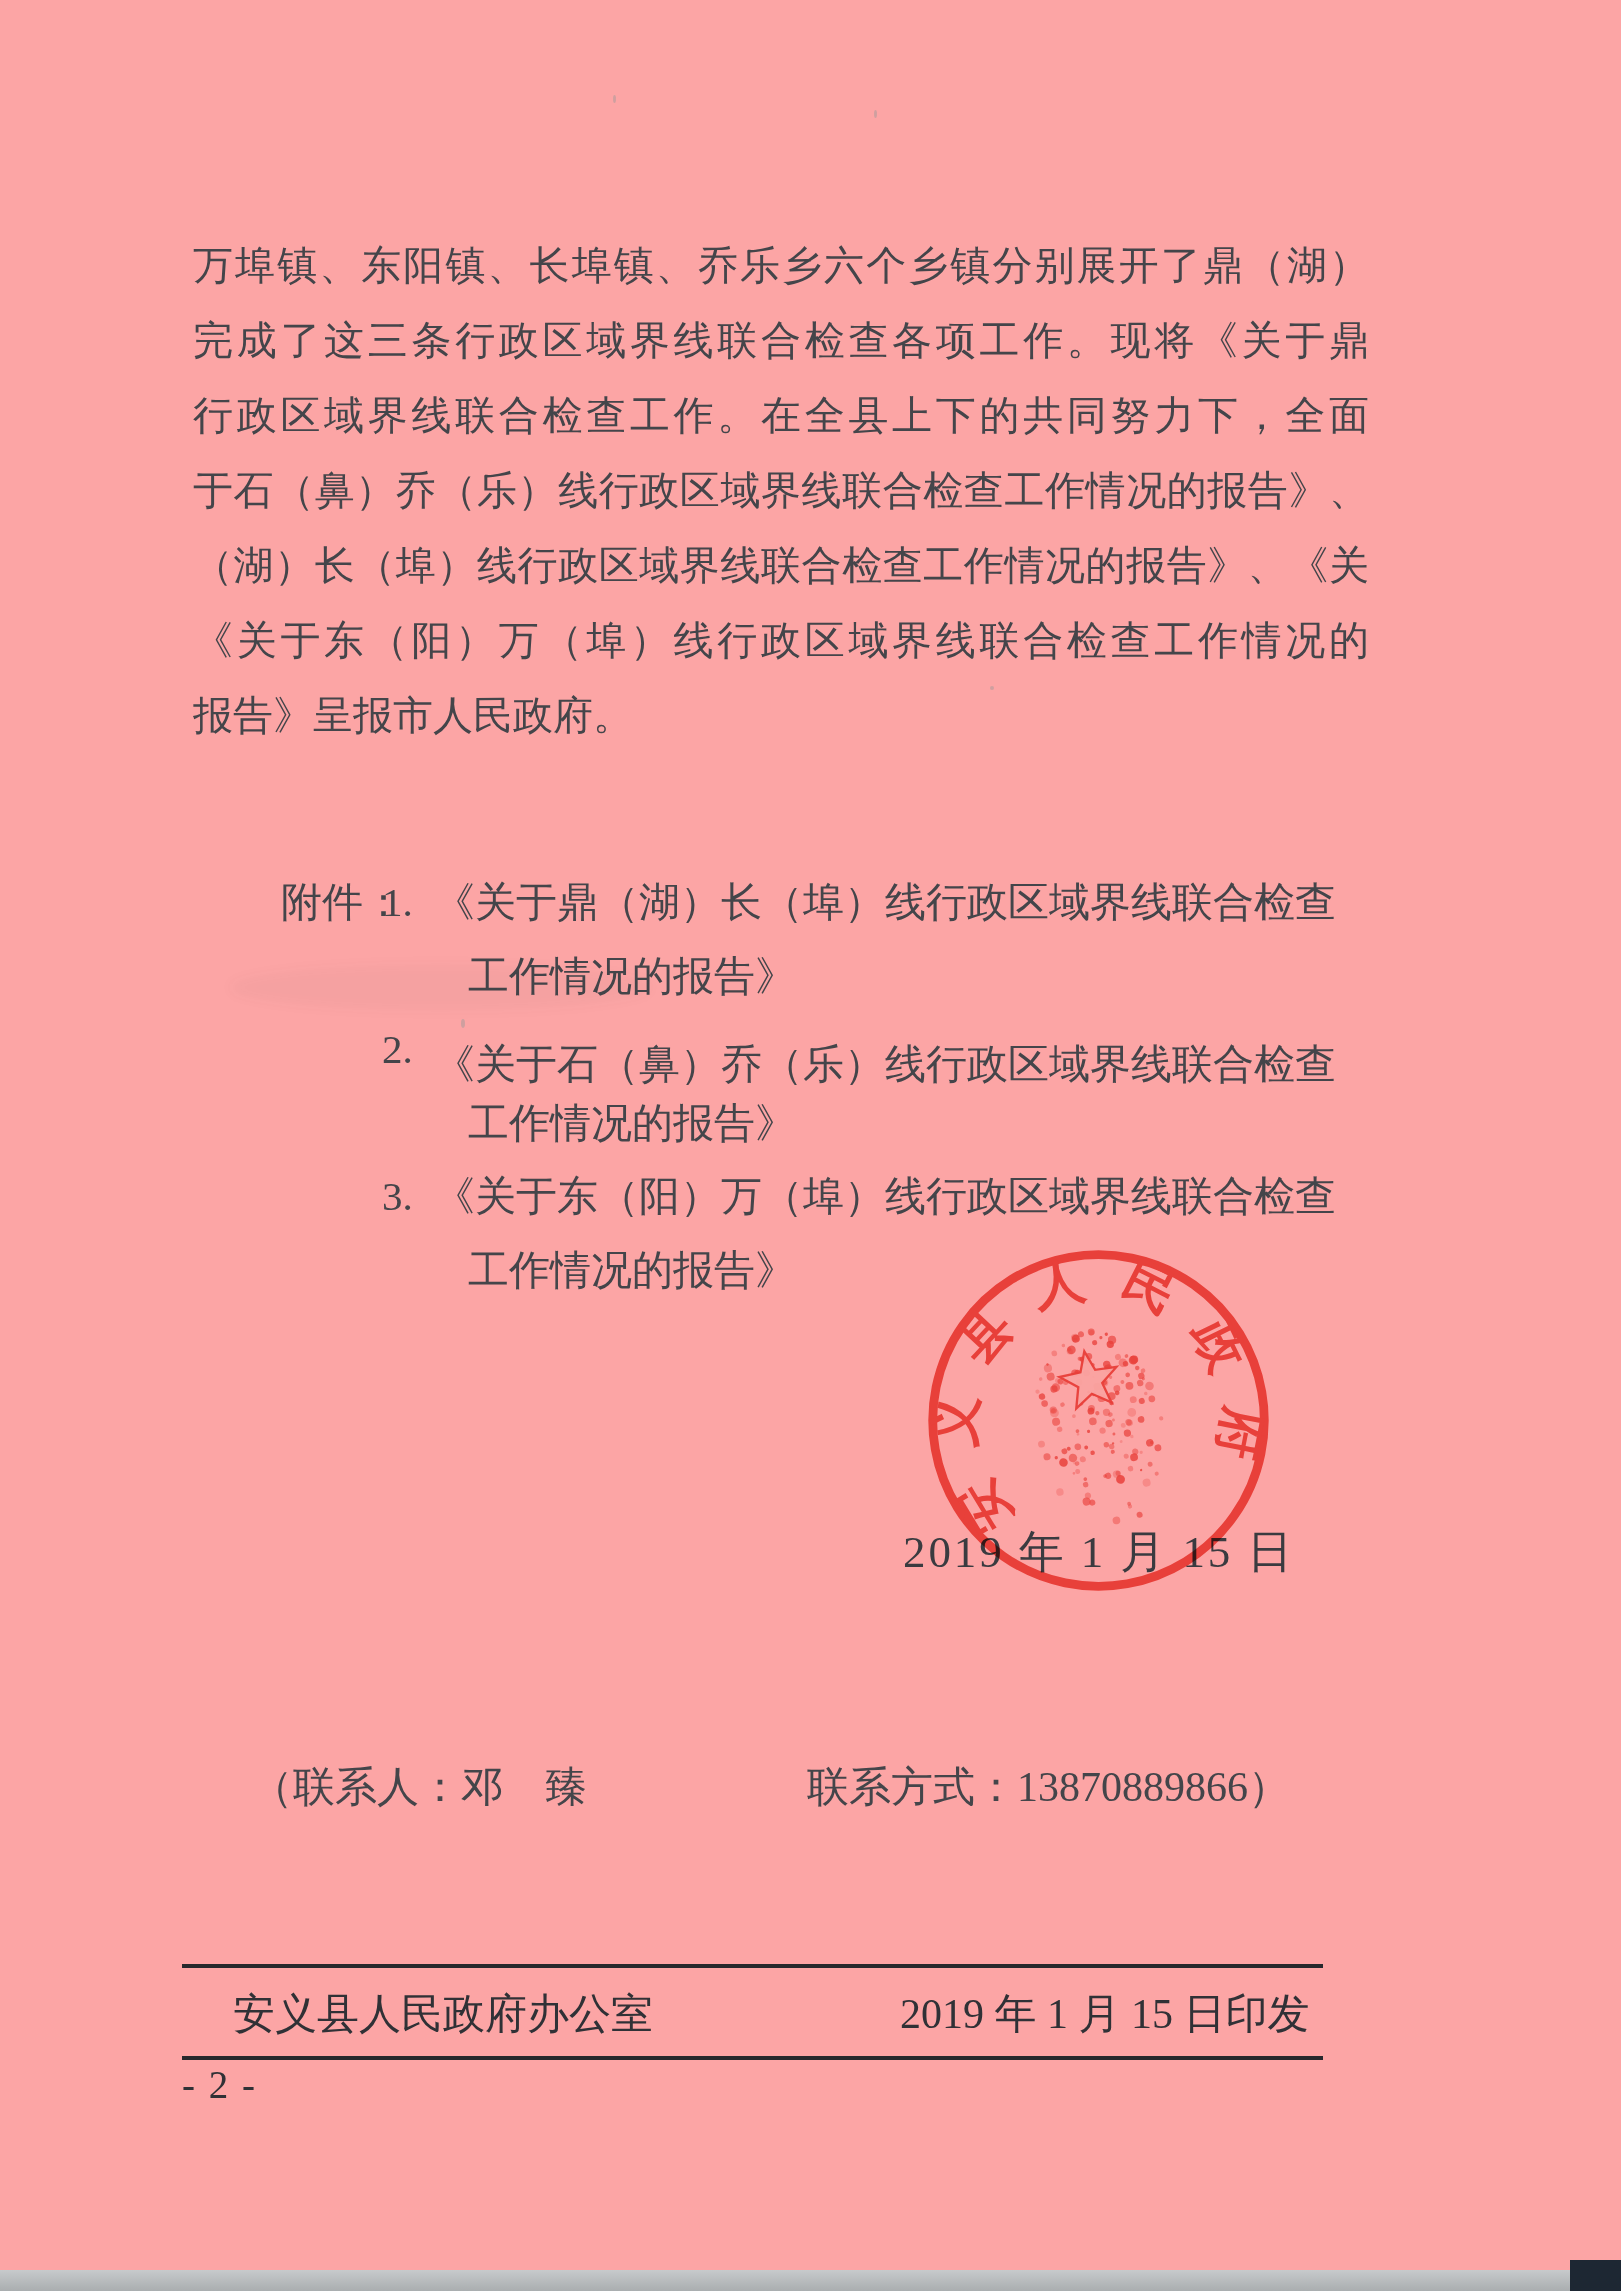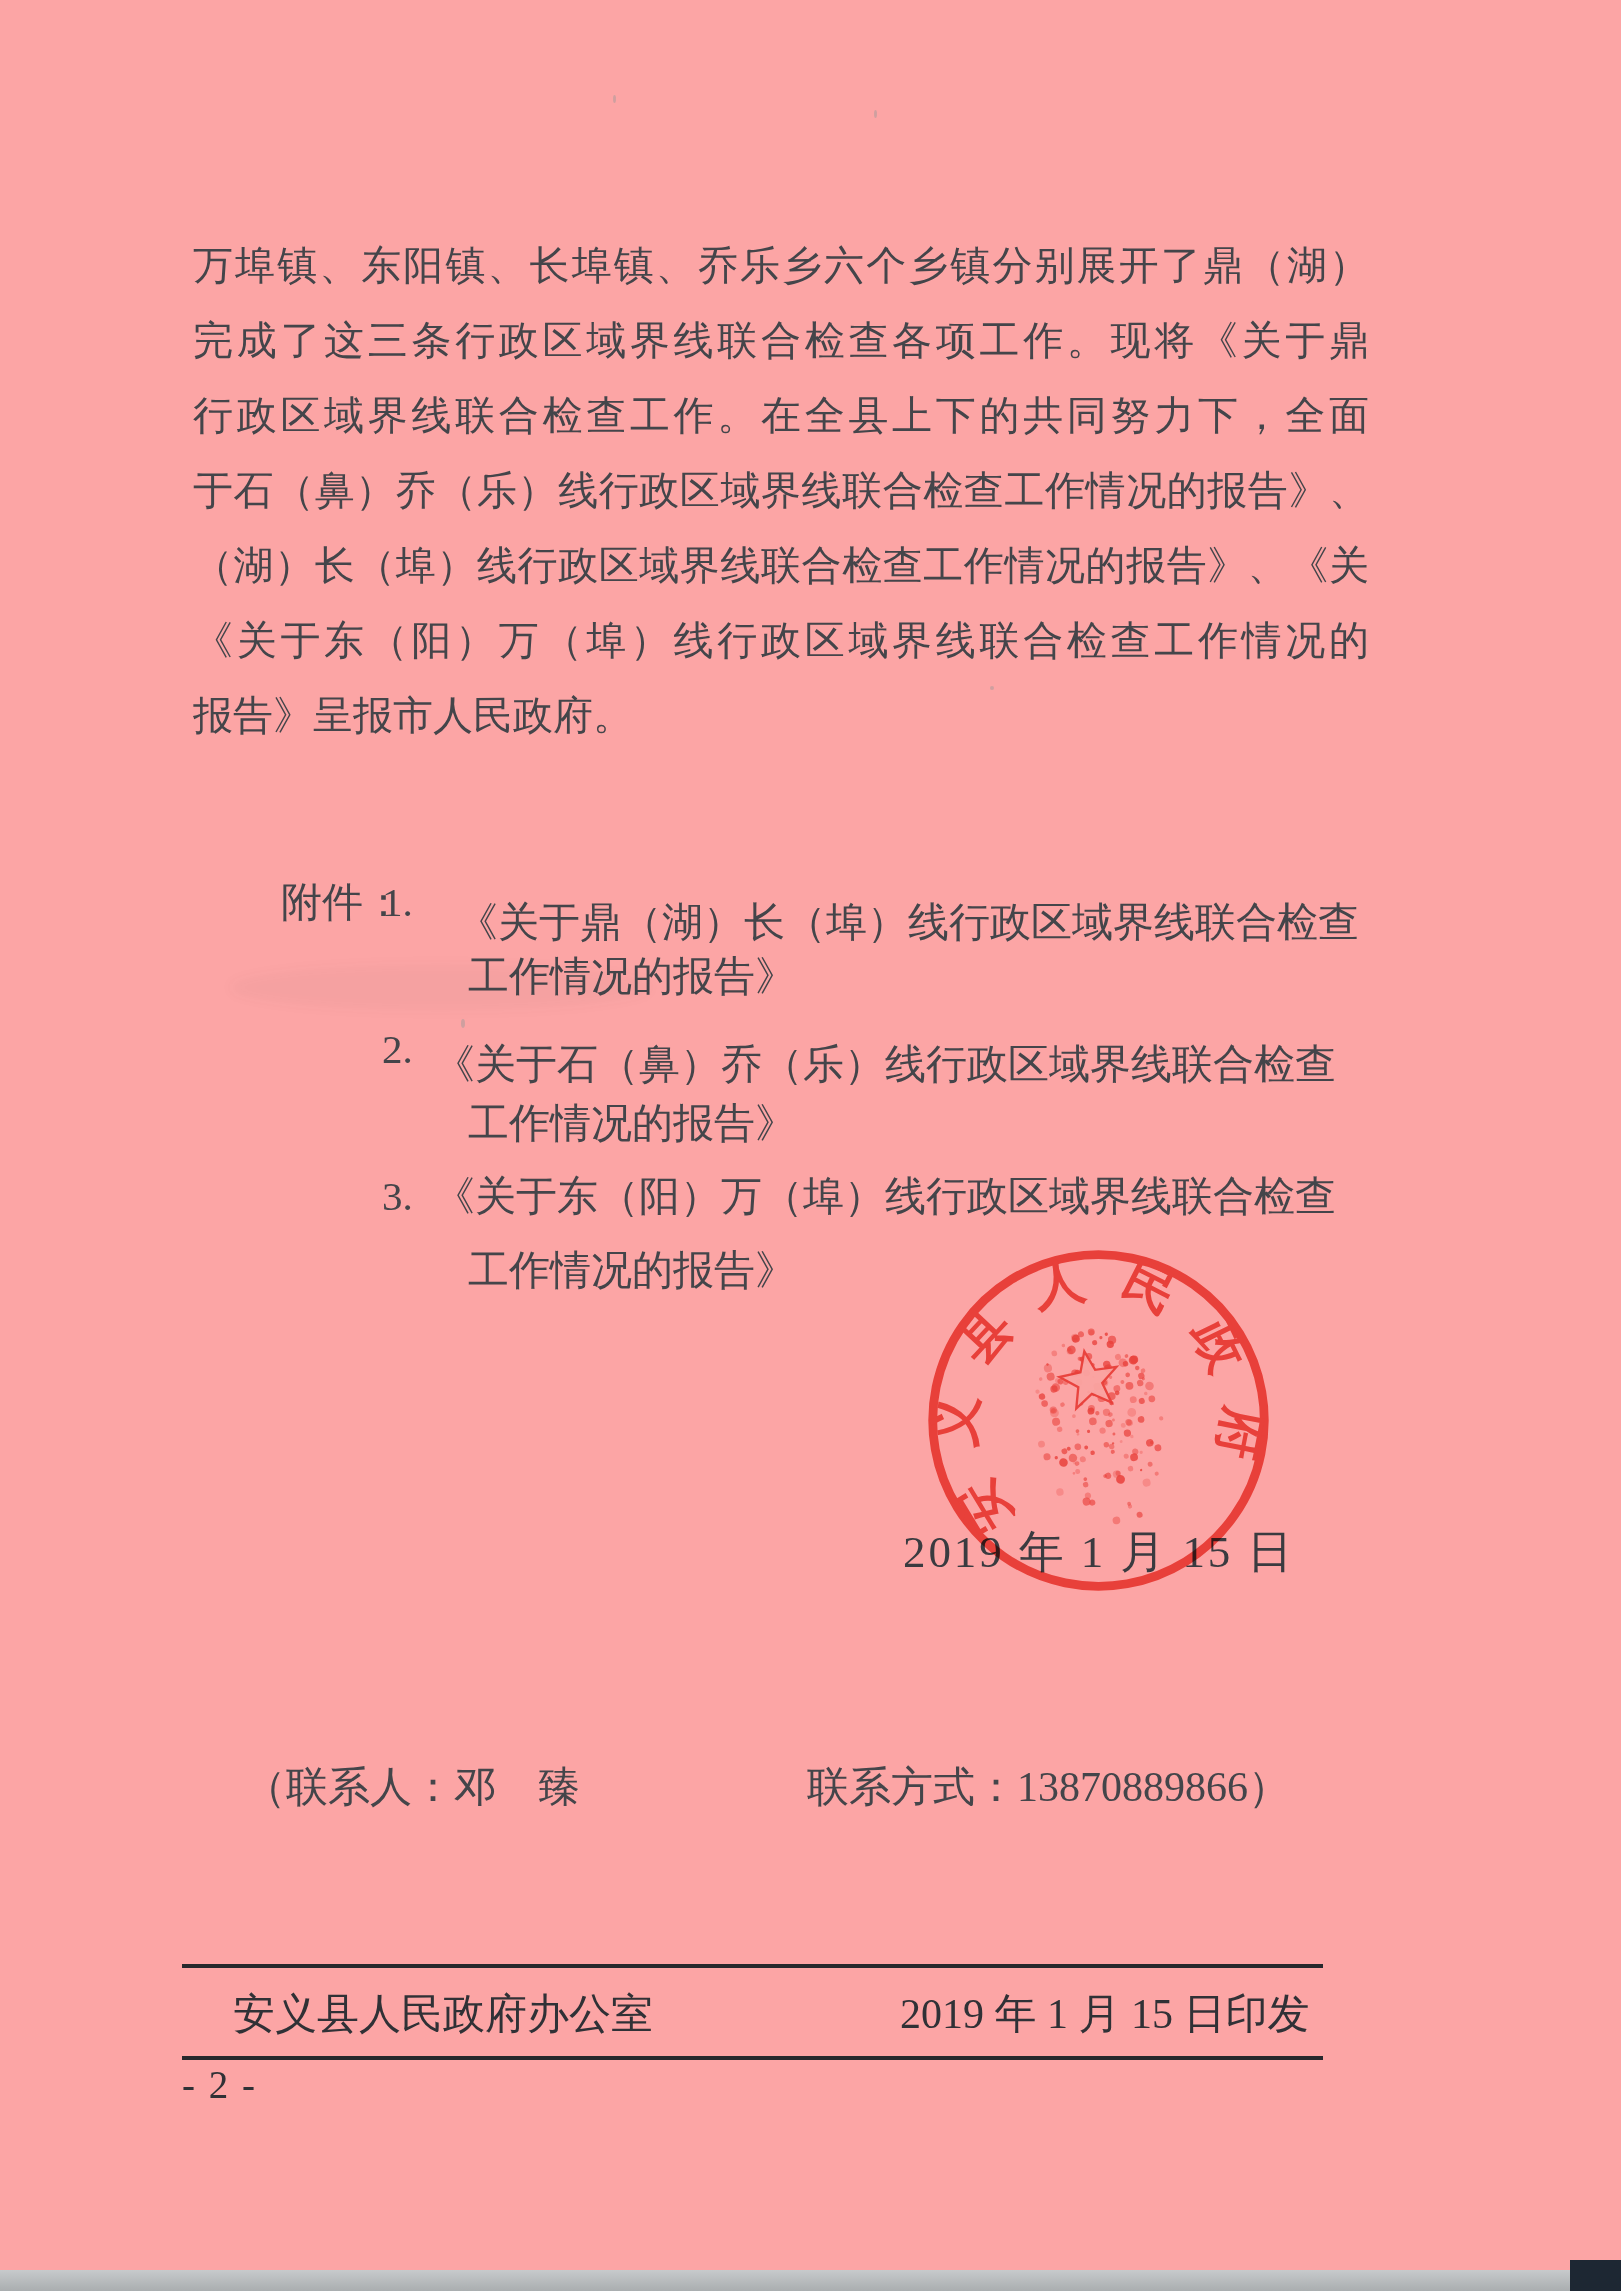--- a/index.html
+++ b/index.html
@@ -49,21 +49,21 @@
     <div class="jline">行政区域界线联合检查工作。在全县上下的共同努力下，全面</div>
     <div class="jline">于石（鼻）乔（乐）线行政区域界线联合检查工作情况的报告》、</div>
     <div class="jline">（湖）长（埠）线行政区域界线联合检查工作情况的报告》、《关</div>
     <div class="jline">《关于东（阳）万（埠）线行政区域界线联合检查工作情况的</div>
     <div class="jline last">报告》呈报市人民政府。</div>
   </div>
 
   <span class="abs" style="left:281px; top:875px;">附件：</span>
 
   <span class="abs" style="left:382px; top:875px;">1.</span>
-  <span class="abs" style="left:457px; top:875px;margin-top:20px;">《关于鼎（湖）长（埠）线行政区域界线联合检查</span>
+  <span class="abs" style="left:434px; top:875px;">《关于鼎（湖）长（埠）线行政区域界线联合检查</span>
   <span class="abs" style="left:468px; top:949px;">工作情况的报告》</span>
 
   <span class="abs" style="left:382px; top:1022px;">2.</span>
   <span class="abs" style="left:434px; top:1022px;margin-top:15px;">《关于石（鼻）乔（乐）线行政区域界线联合检查</span>
   <span class="abs" style="left:468px; top:1096px;">工作情况的报告》</span>
 
   <span class="abs" style="left:382px; top:1169px;">3.</span>
   <span class="abs" style="left:434px; top:1169px;">《关于东（阳）万（埠）线行政区域界线联合检查</span>
   <span class="abs" style="left:468px; top:1243px;">工作情况的报告》</span>
 
@@ -223,21 +223,21 @@
         <circle cx="193.4" cy="239.5" r="2.7" fill="#ea564c" opacity="0.51"></circle>
         <circle cx="230.5" cy="214.5" r="3.8" fill="#ea564c" opacity="0.75"></circle>
         <circle cx="214.4" cy="220.8" r="3.2" fill="#ea564c" opacity="0.50"></circle>
         <polygon points="181.0,111.0 188.6,131.5 210.5,132.4 193.4,146.0 199.2,167.1 181.0,155.0 162.8,167.1 168.6,146.0 151.5,132.4 173.4,131.5" fill="#fdfcf9" stroke="#ea564c" stroke-width="2.4" opacity="0.95"></polygon>
       </g>
     <text font-size="52" letter-spacing="30" text-anchor="middle" fill="#ea564c">
       <textPath href="#seal-arc" startOffset="50%">安义县人民政府</textPath>
     </text>
   </svg>
 
-  <span class="contact" style="left:244px;">（联系人：邓　臻</span>
+  <span class="contact" style="left:251px;">（联系人：邓　臻</span>
   <span class="contact" style="left:807px;">联系方式：13870889866）</span>
 
   <div class="rule" style="top:1964px;"></div>
   <span class="footer-text" style="left:207px;margin-left:26px;">安义县人民政府办公室</span>
   <span class="footer-text" style="left:900px;">2019 年 1 月 15 日印发</span>
   <div class="rule" style="top:2056px;"></div>
   <div class="pagenum">- 2 -</div>
 
   <div class="smudge"></div>
   <div class="speck" style="left:461px; top:1019px; width:3.9px; height:8.8px;"></div>

